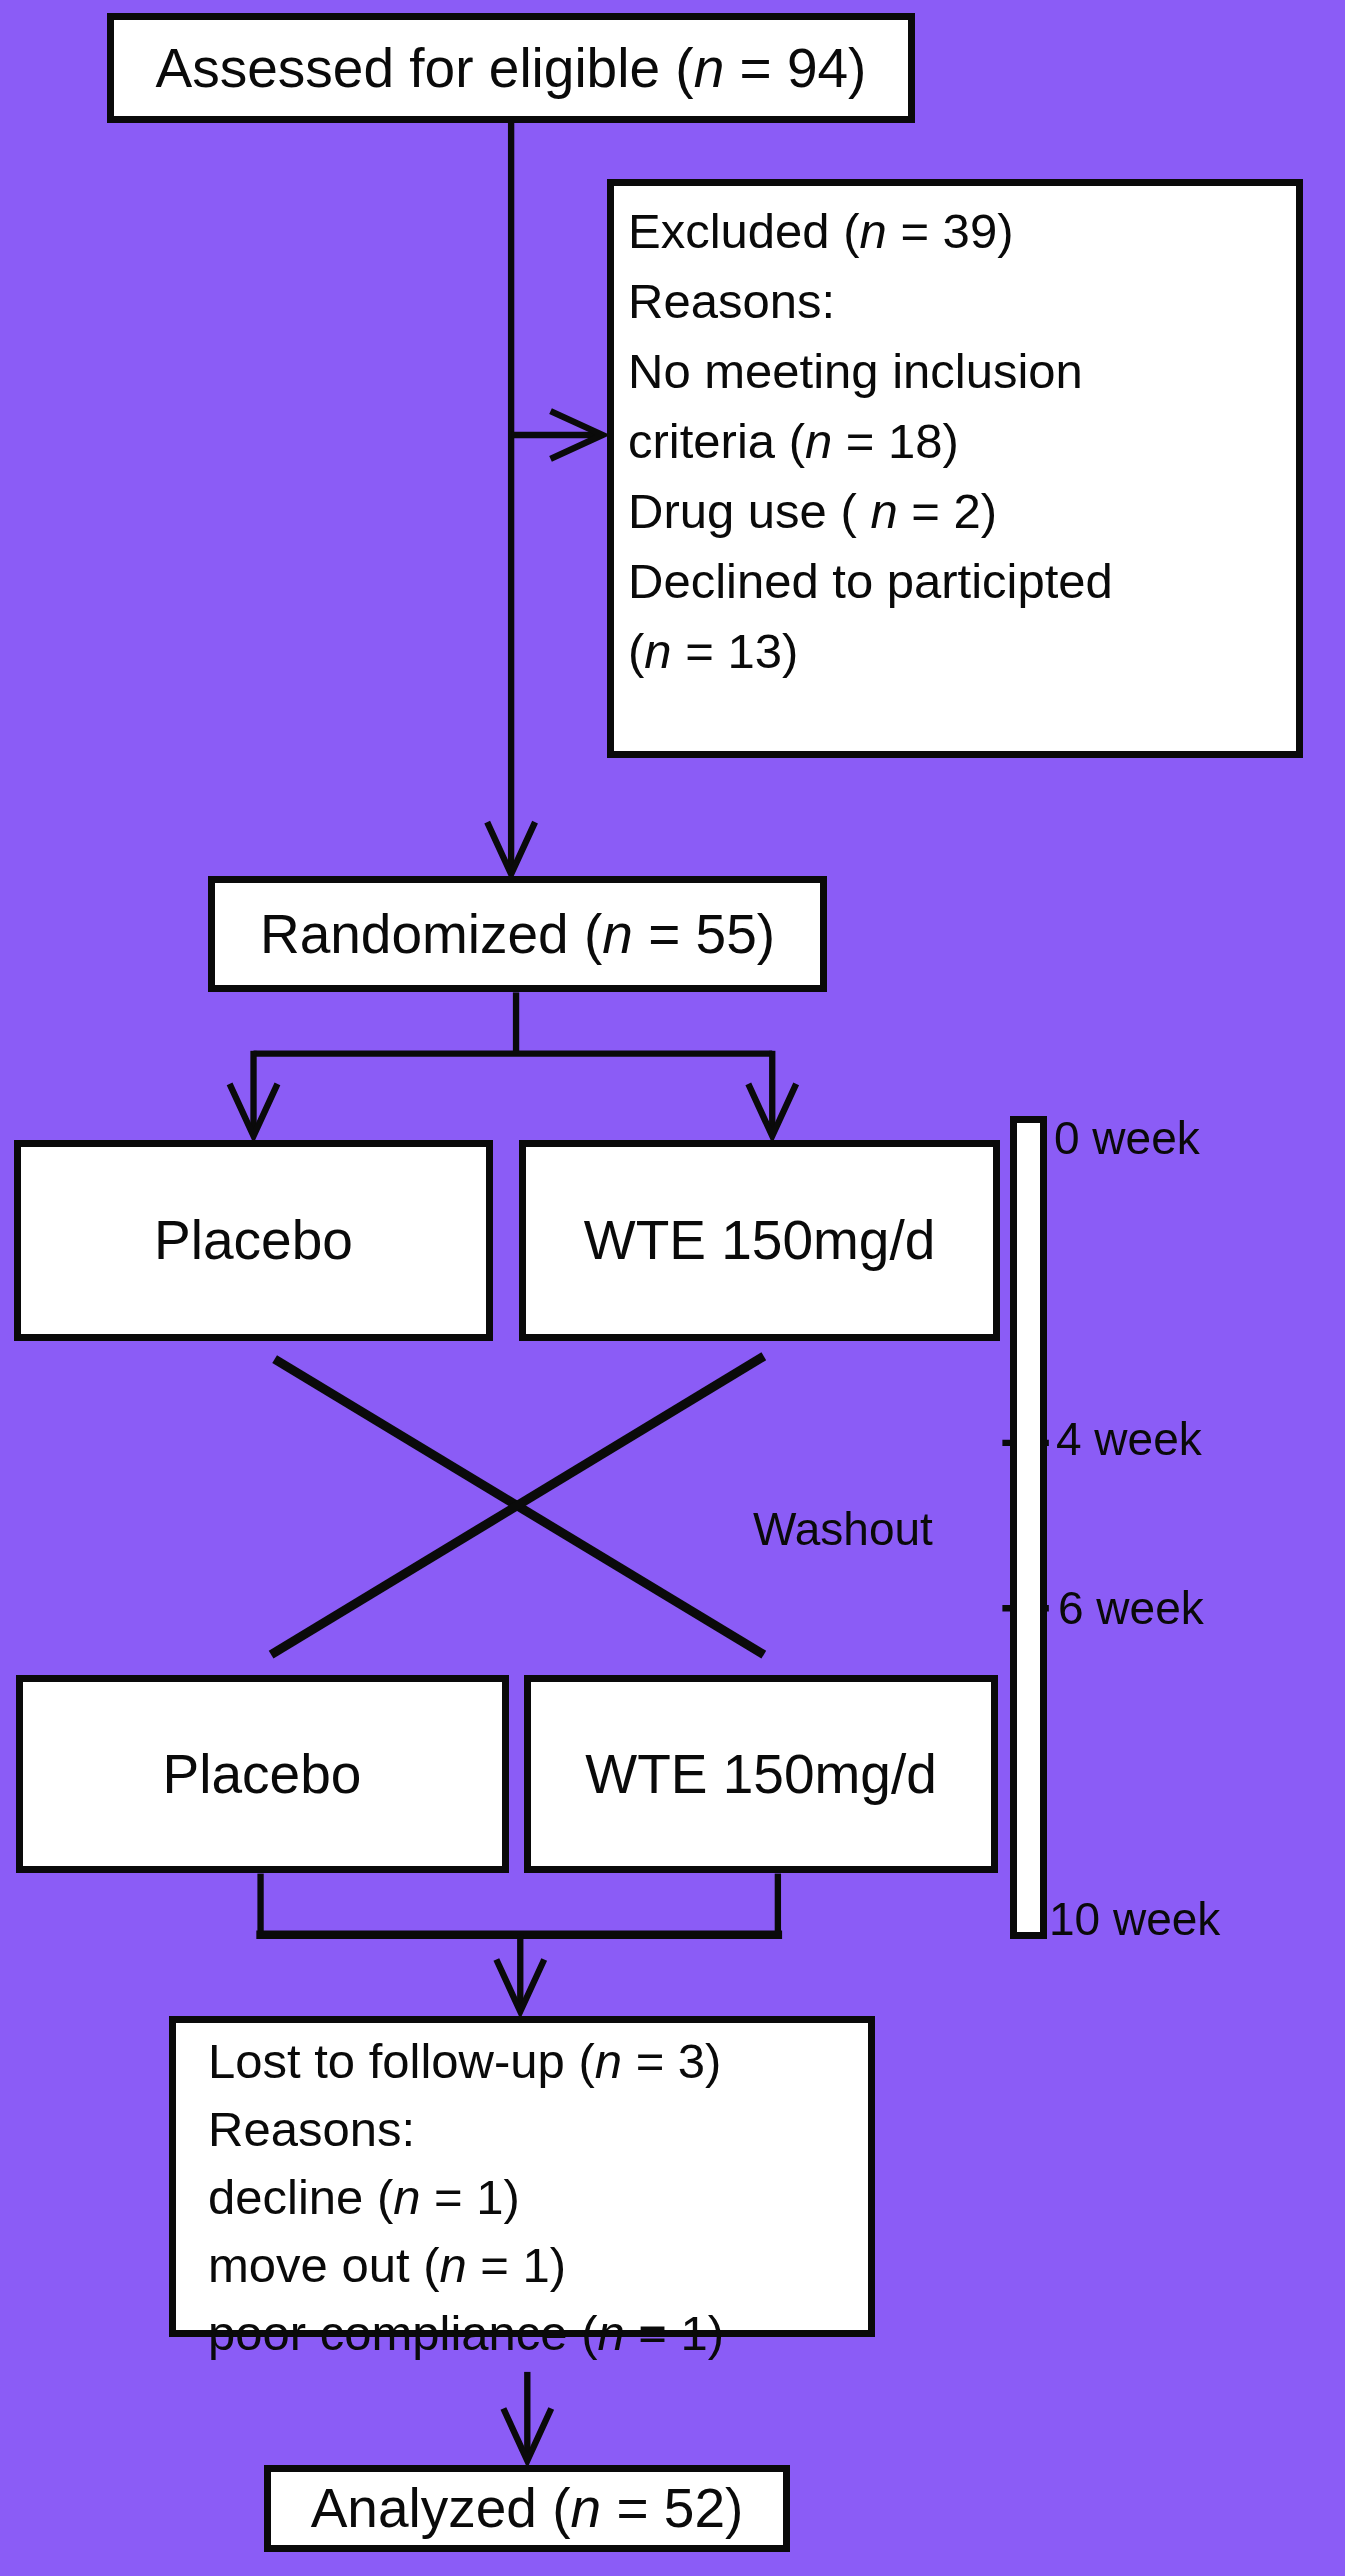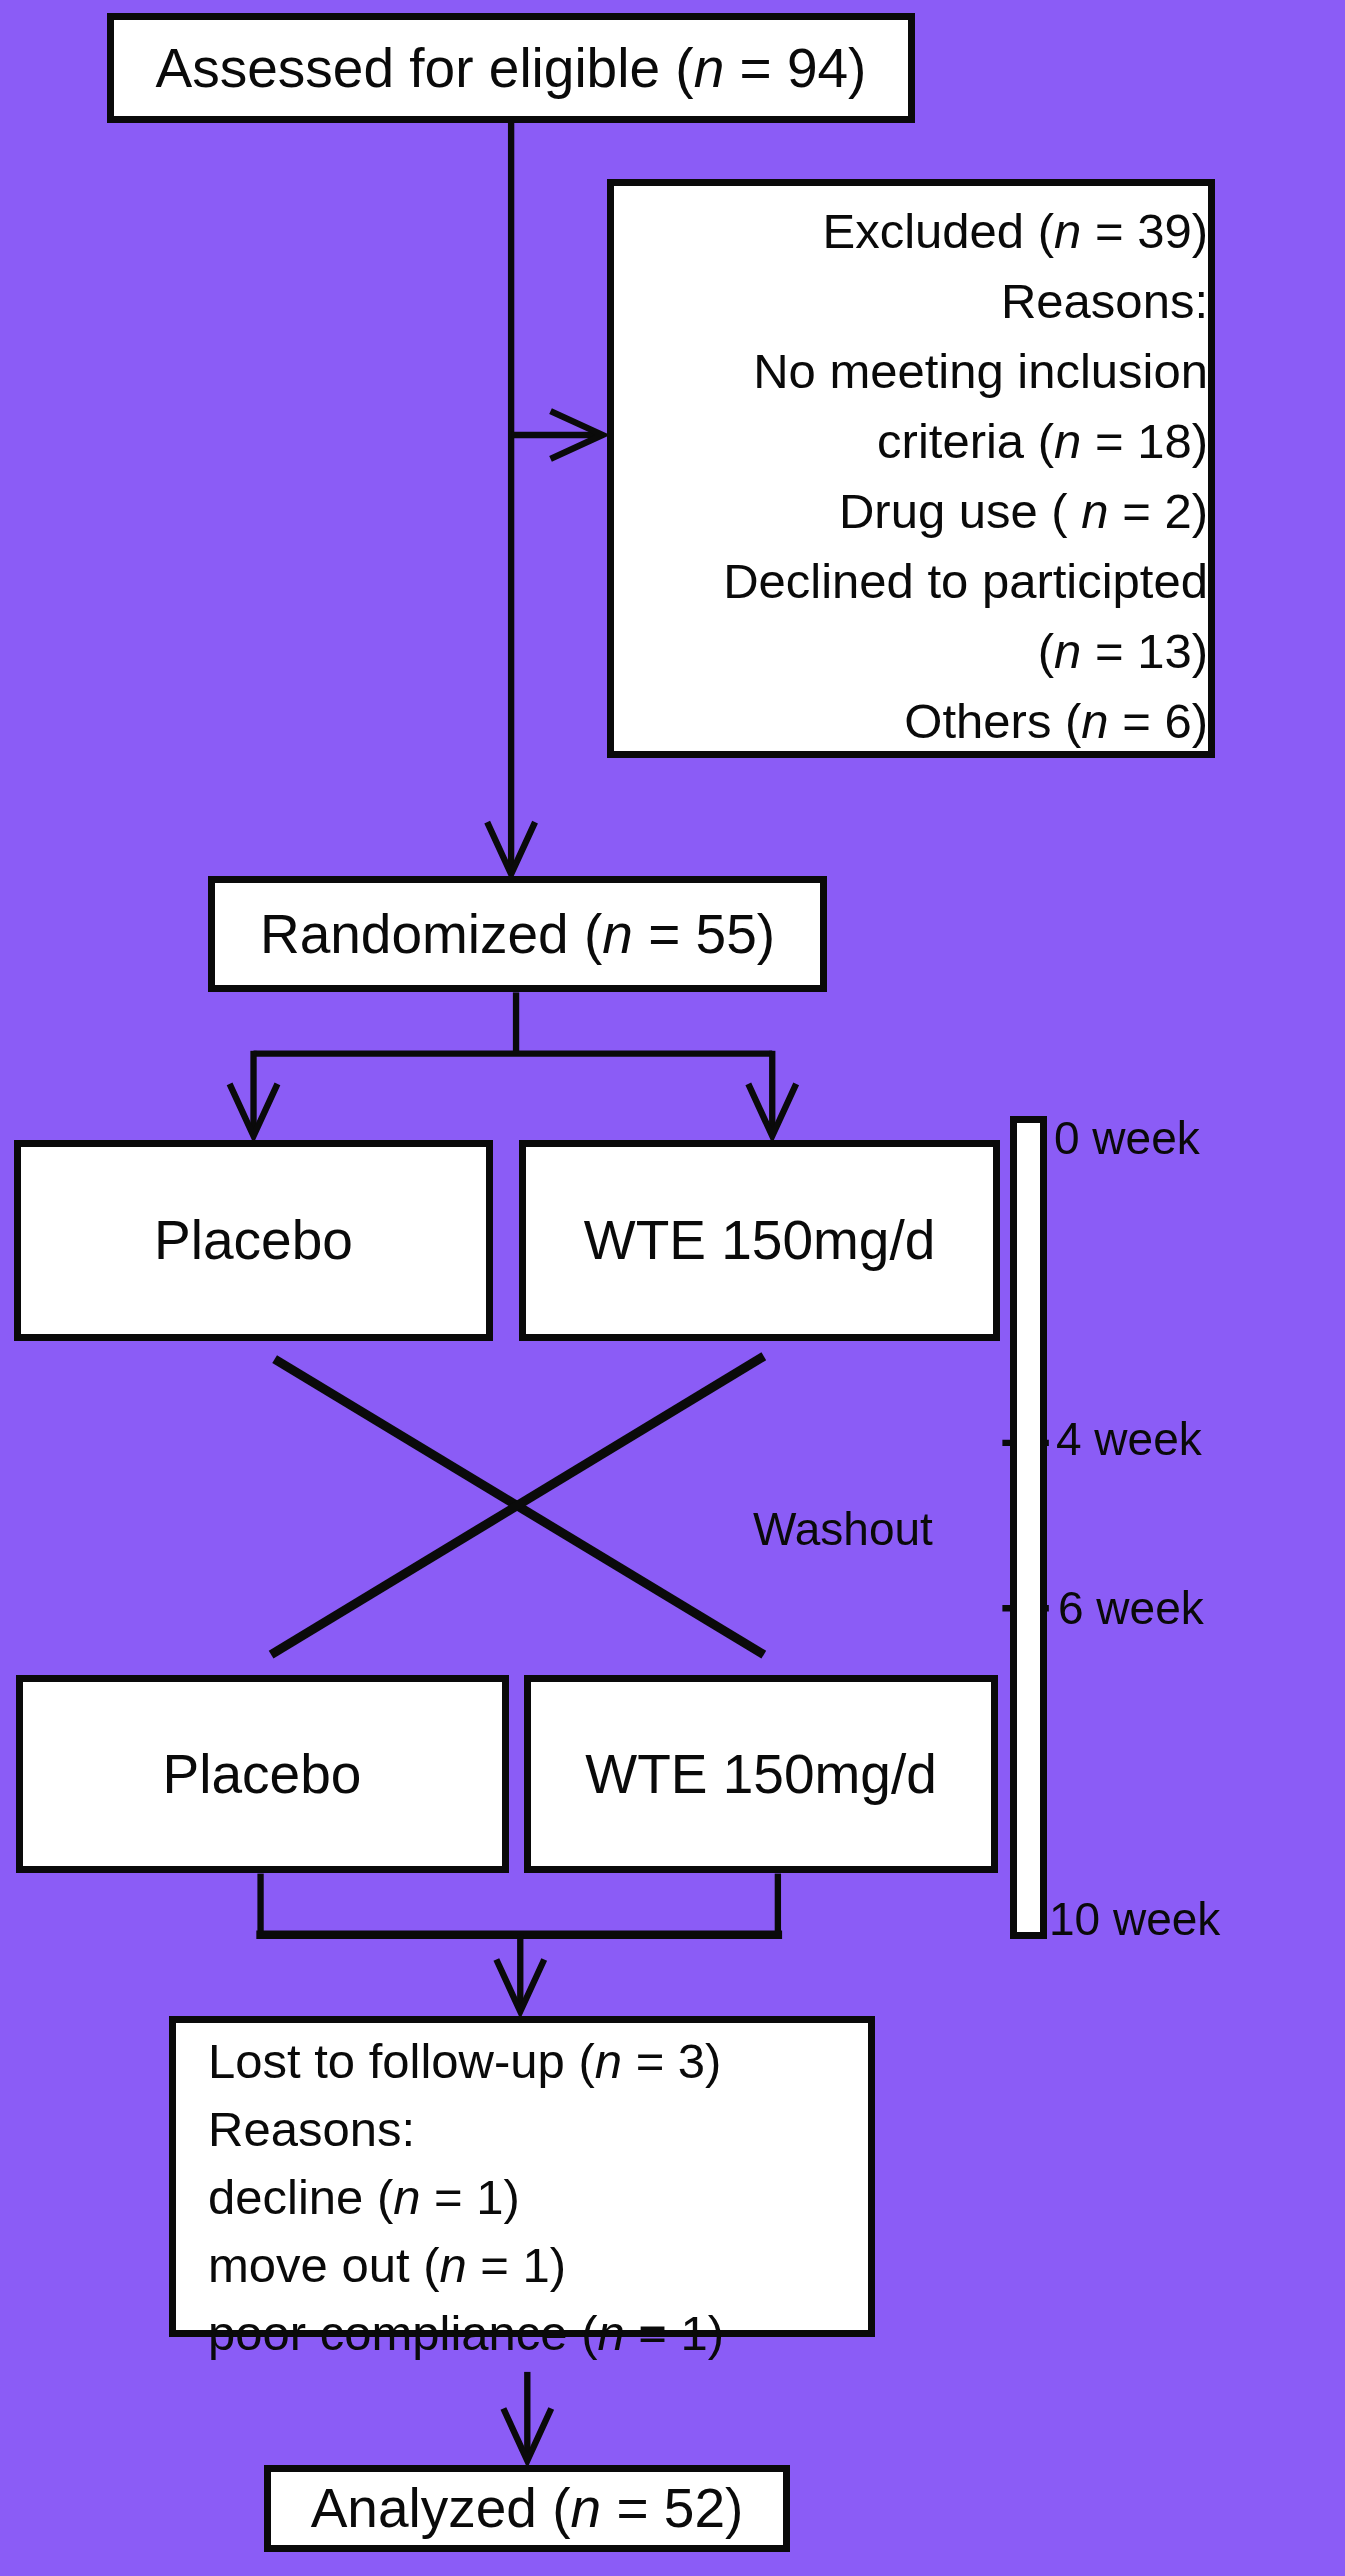--- a/index.html
+++ b/index.html
@@ -107,29 +107,28 @@
 
       <path d="M1424 2050 L1490 2050"></path>
       <path d="M1424 2285 L1490 2285"></path>
     </g>
   </svg>
 
   <div class="box center" id="assessed-box" style="left:107px; top:13.4px; width:808px; height:110px;">
     <span class="label-lg">Assessed for eligible (<i>n</i> = 94)</span>
   </div>
 
-  <div class="box multiline" id="excluded-box" style="left:607px; top:179px; width:608px; height:579px;align-items:flex-end;">
+  <div class="box multiline" id="excluded-box" style="left:607px; top:179px; width:696px; height:579px;">
     <div class="line">Excluded (<i>n</i> = 39)</div>
     <div class="line">Reasons:</div>
     <div class="line">No meeting inclusion</div>
     <div class="line">criteria (<i>n</i> = 18)</div>
     <div class="line">Drug use ( <i>n</i> = 2)</div>
     <div class="line">Declined to participted</div>
     <div class="line">(<i>n</i> = 13)</div>
-    <div class="line">Others (<i>n</i> = 6)</div>
   </div>
 
   <div class="box center" id="randomized-box" style="left:208px; top:876px; width:619px; height:116px;">
     <span class="label-lg">Randomized (<i>n</i> = 55)</span>
   </div>
 
   <div class="box center" id="placebo1-box" style="left:14px; top:1140px; width:479px; height:201px;">
     <span class="label-lg">Placebo</span>
   </div>
 

